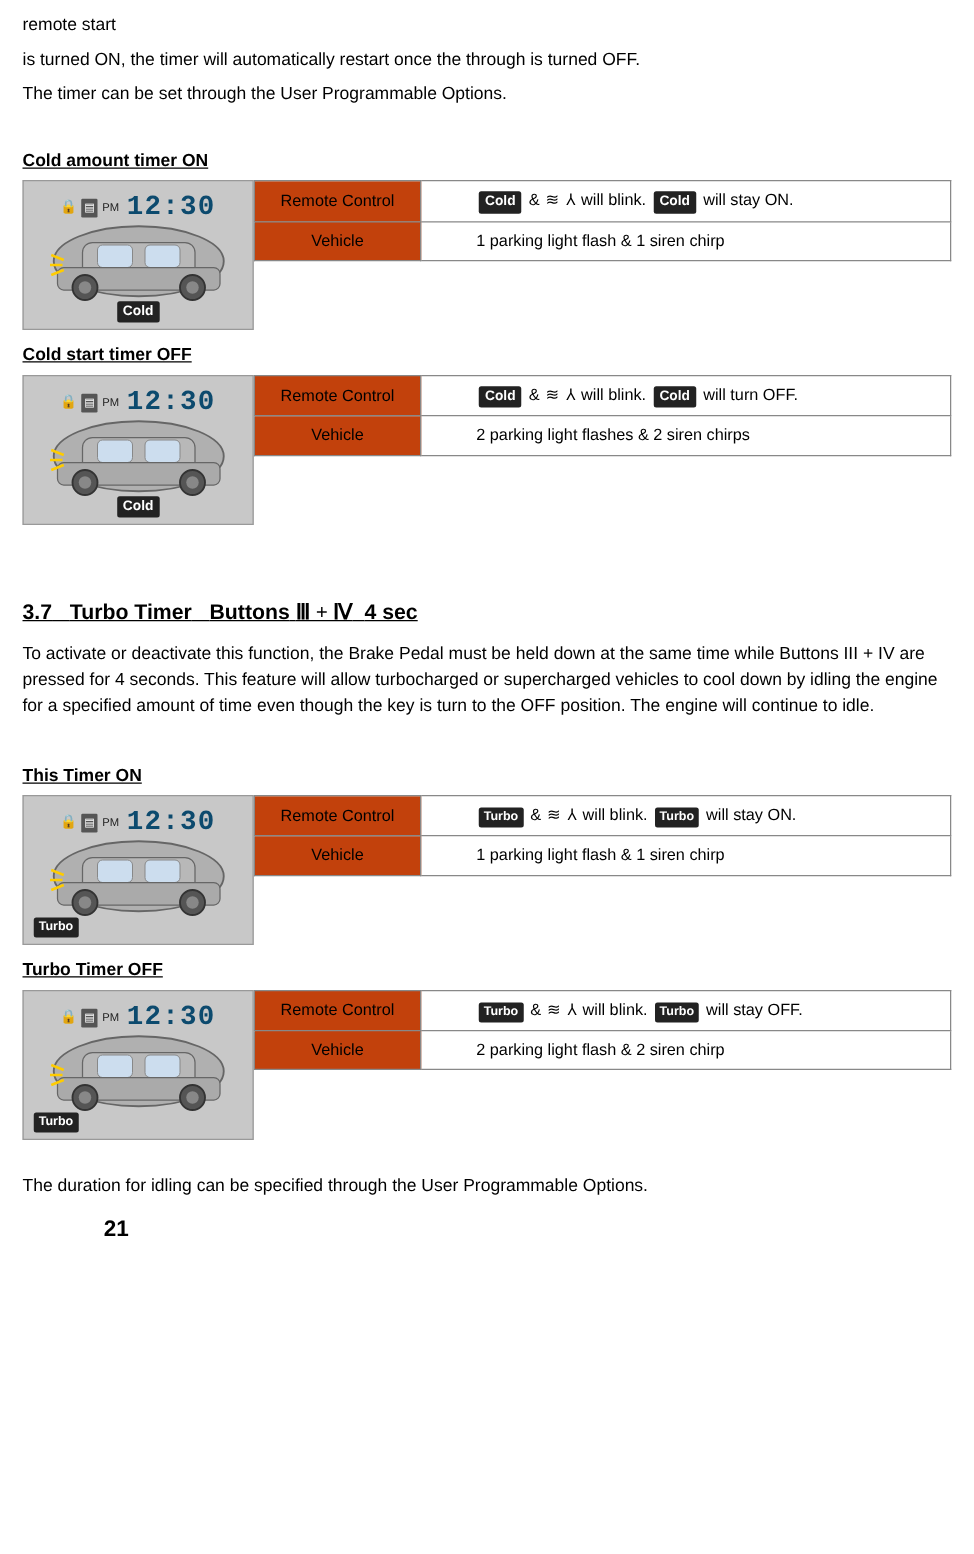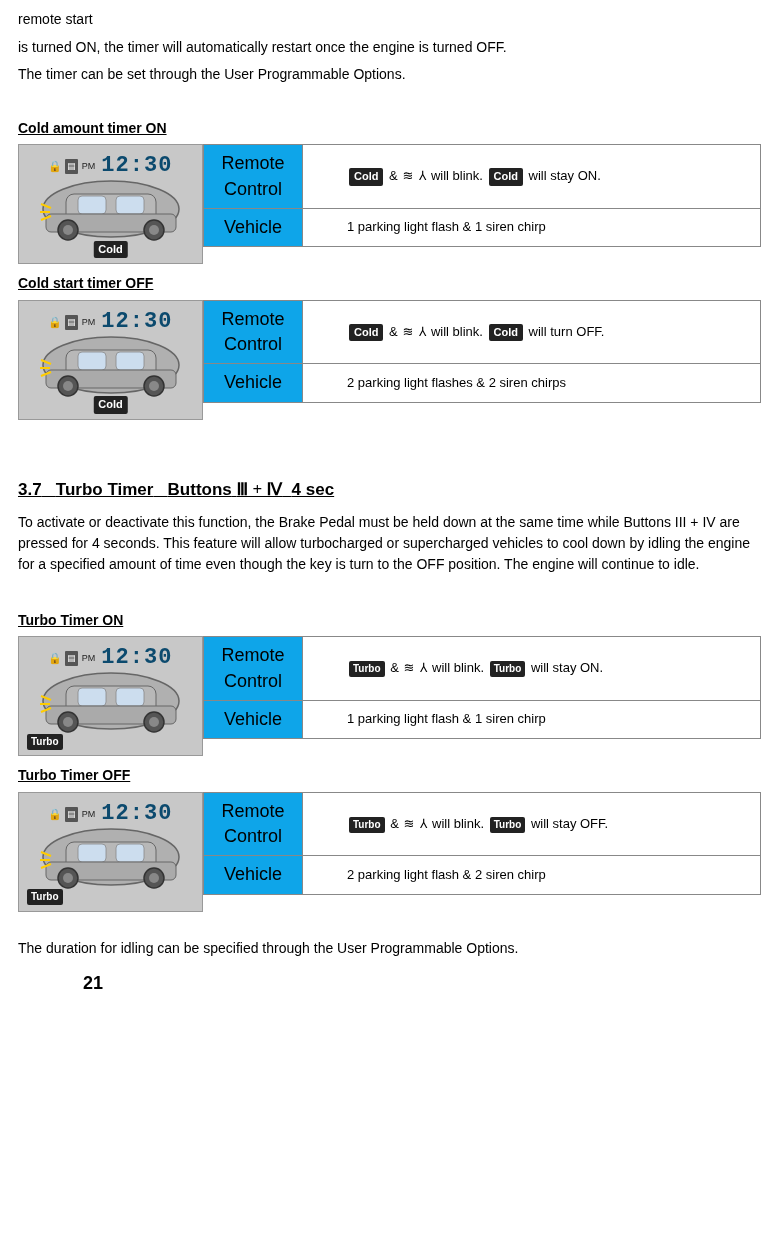--- a/index.html
+++ b/index.html
@@ -59,24 +59,24 @@
     .info-table {
       border-collapse: collapse;
       flex: 1;
     }
     .info-table td {
       border: 1px solid #888;
       padding: 6px 10px;
       vertical-align: middle;
     }
     .info-table .label-cell {
-      width: 99px;
+      width: 133px;
       text-align: center;
-      font-size: 18px;
-      background: #0ea5e9;
+      font-size: 13px;
+      background: #c2410c;
     }
     .info-table .content-cell {
       font-size: 13px;
       padding-left: 44px;
     }
     .inline-badge {
       background: #222;
       color: #fff;
       font-size: 11px;
       font-weight: bold;
@@ -160,21 +160,21 @@
     .car-body-svg {
       width: 150px;
       height: 70px;
       margin-top: 10px;
     }
   </style>
 </head>
 <body>
 
 <div class="intro-text">remote start</div>
-<div class="intro-text">is turned ON, the timer will automatically restart once the engine is turned OFF.</div>
+<div class="intro-text">is turned ON, the timer will automatically restart once the through is turned OFF.</div>
 <div class="intro-text">The timer can be set through the User Programmable Options.</div>
 
 <div class="spacer"></div>
 
 <div class="section-title">Cold amount timer ON</div>
 <div class="section-block">
 
   <div class="car-panel">
     <div class="clock-bar">
       <div class="clock-icons">
@@ -288,21 +288,21 @@
   <span>Turbo Timer</span>&nbsp;&nbsp;
   <span>Buttons</span>
   <span style="font-family: serif; margin-top: 16px;"> Ⅲ + Ⅳ</span>&nbsp;
   <span>4 sec</span>
 </div>
 
 <div class="body-text">To activate or deactivate this function, the Brake Pedal must be held down at the same time while Buttons III + IV are pressed for 4 seconds.  This feature will allow turbocharged or supercharged vehicles to cool down by idling the engine for a specified amount of time even though the key is turn to the OFF position. The engine will continue to idle.</div>
 
 <div class="spacer"></div>
 
-<div class="section-title">Turbo Timer ON</div>
+<div class="section-title">This Timer ON</div>
 <div class="section-block">
   <div class="car-panel">
     <div class="clock-bar">
       <div class="clock-icons">
         <span style="font-size:11px;">🔒</span>
         <span style="background:#555; color:#fff; padding:1px 2px; border-radius:1px; font-size:9px;">▤</span>
       </div>
       <span style="font-size:9px; color:#222; margin-right:2px;">PM</span>
       <span class="clock-time">12:30</span>
     </div>

